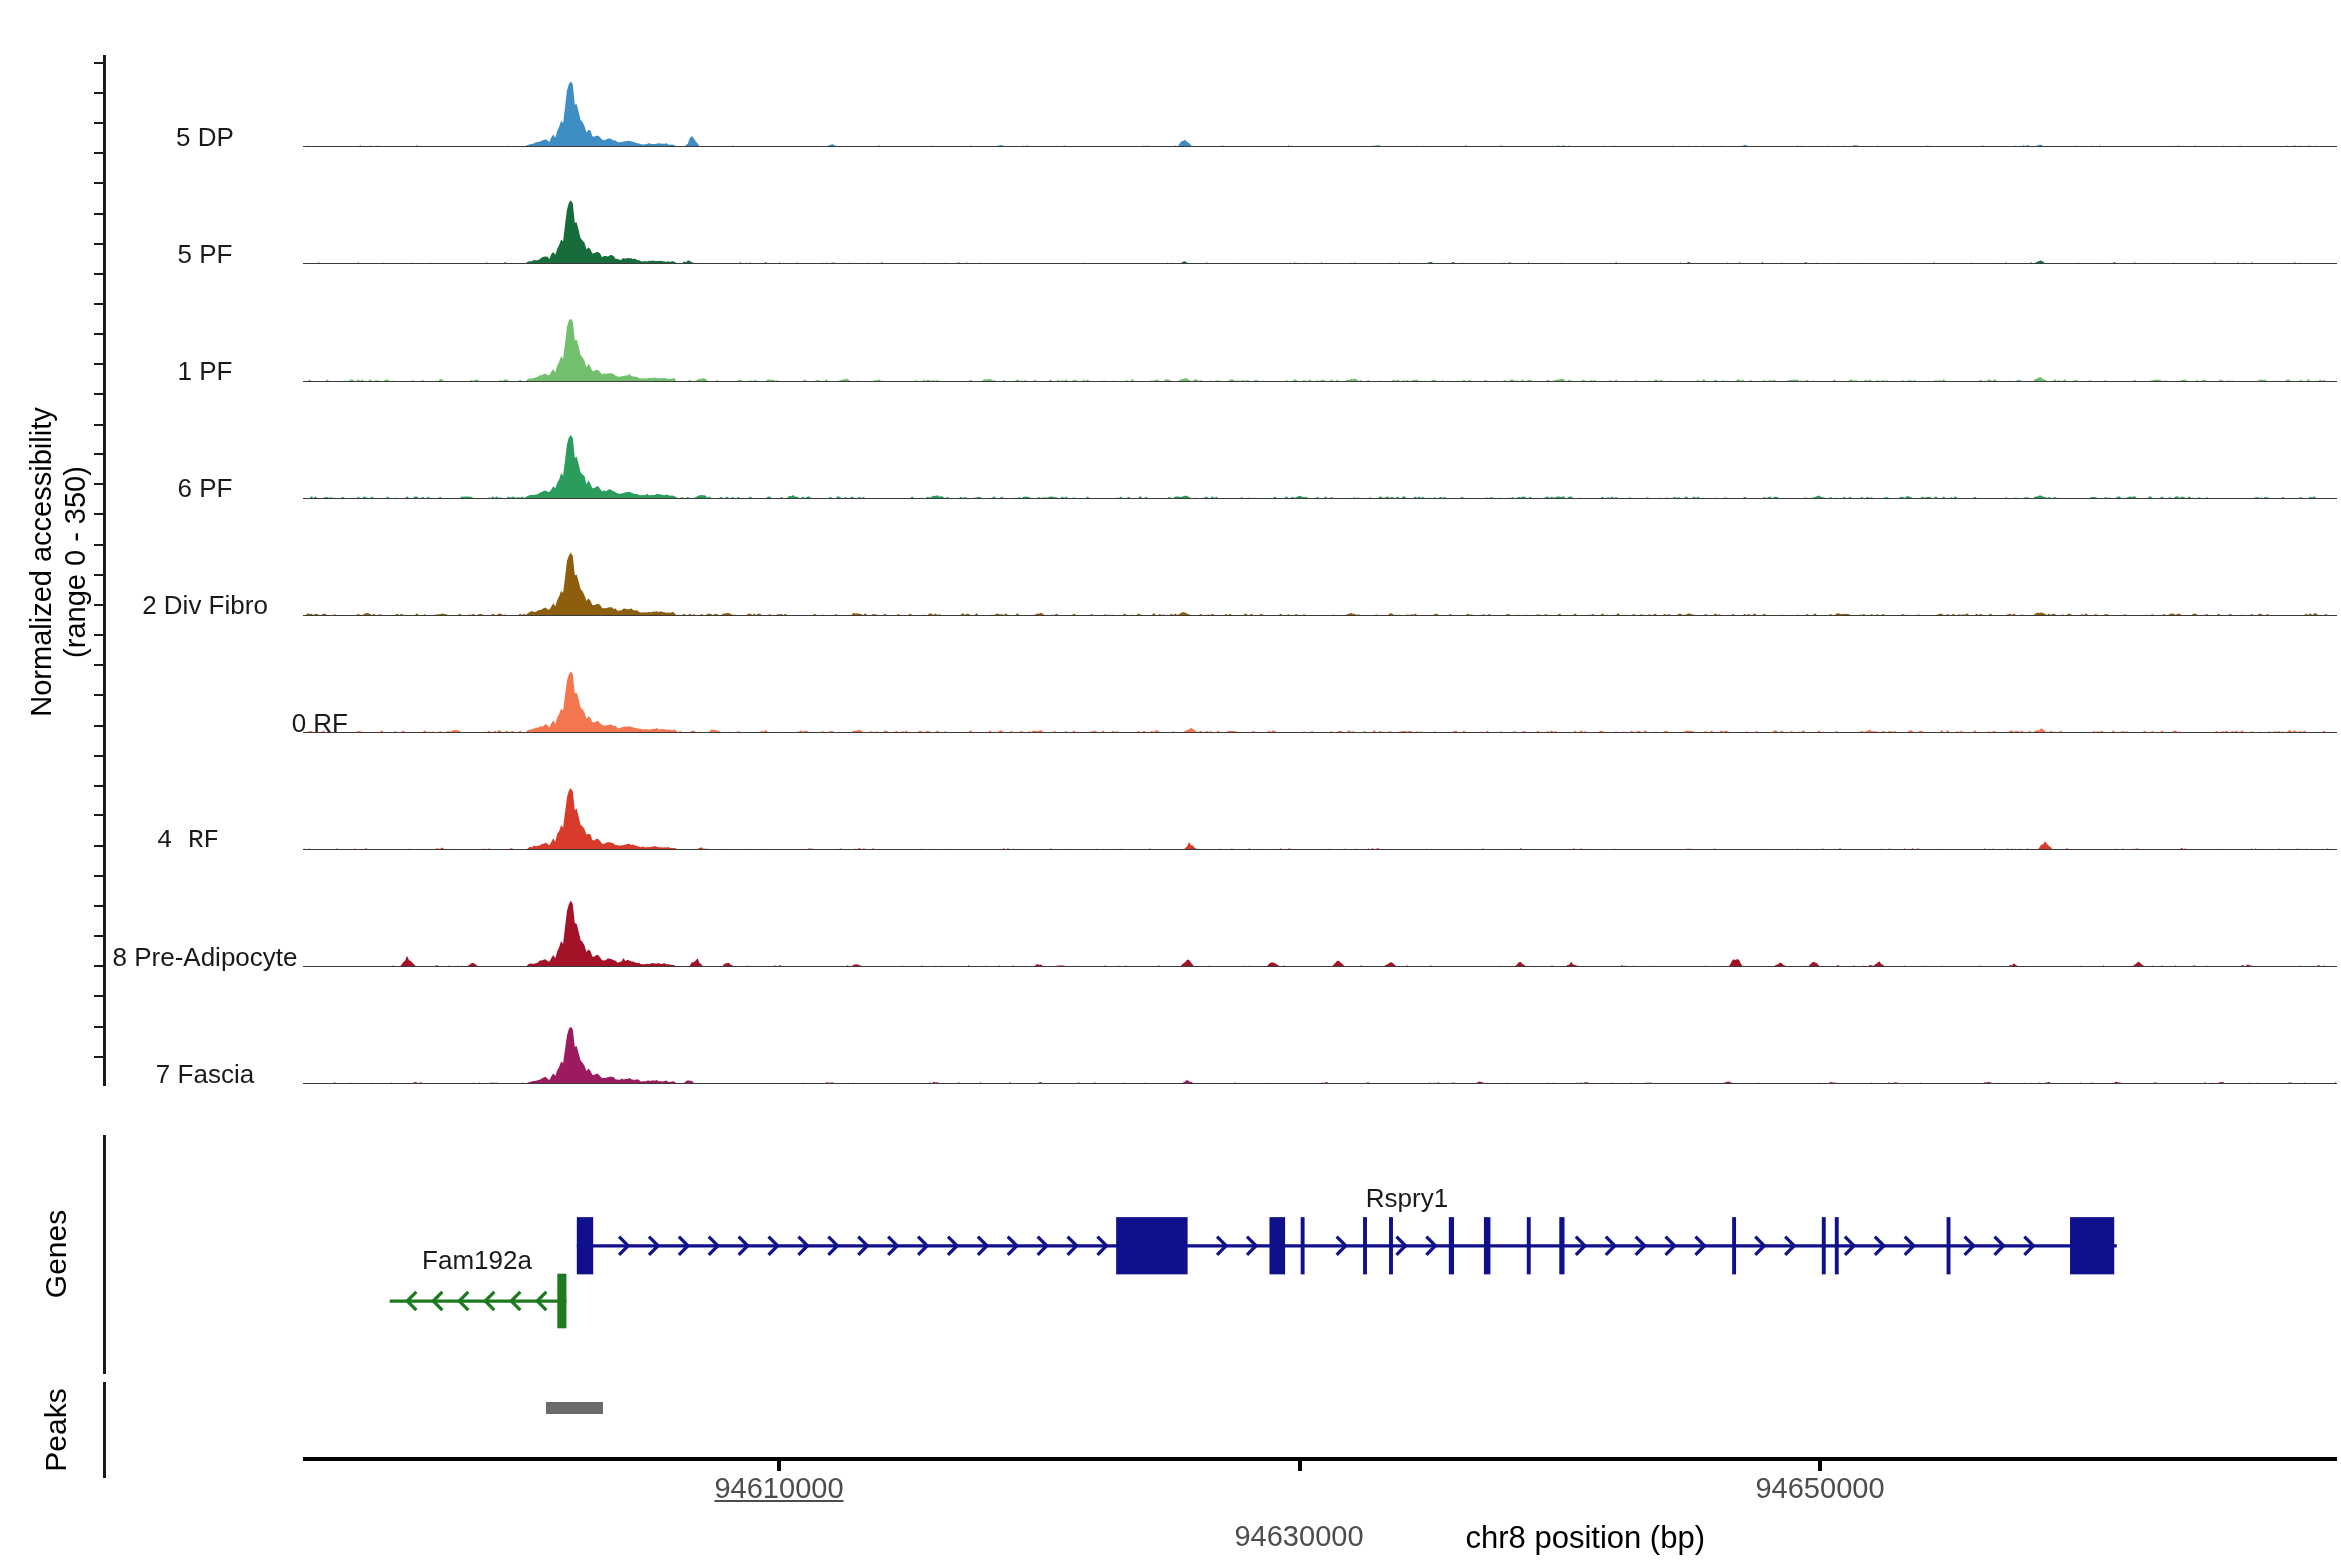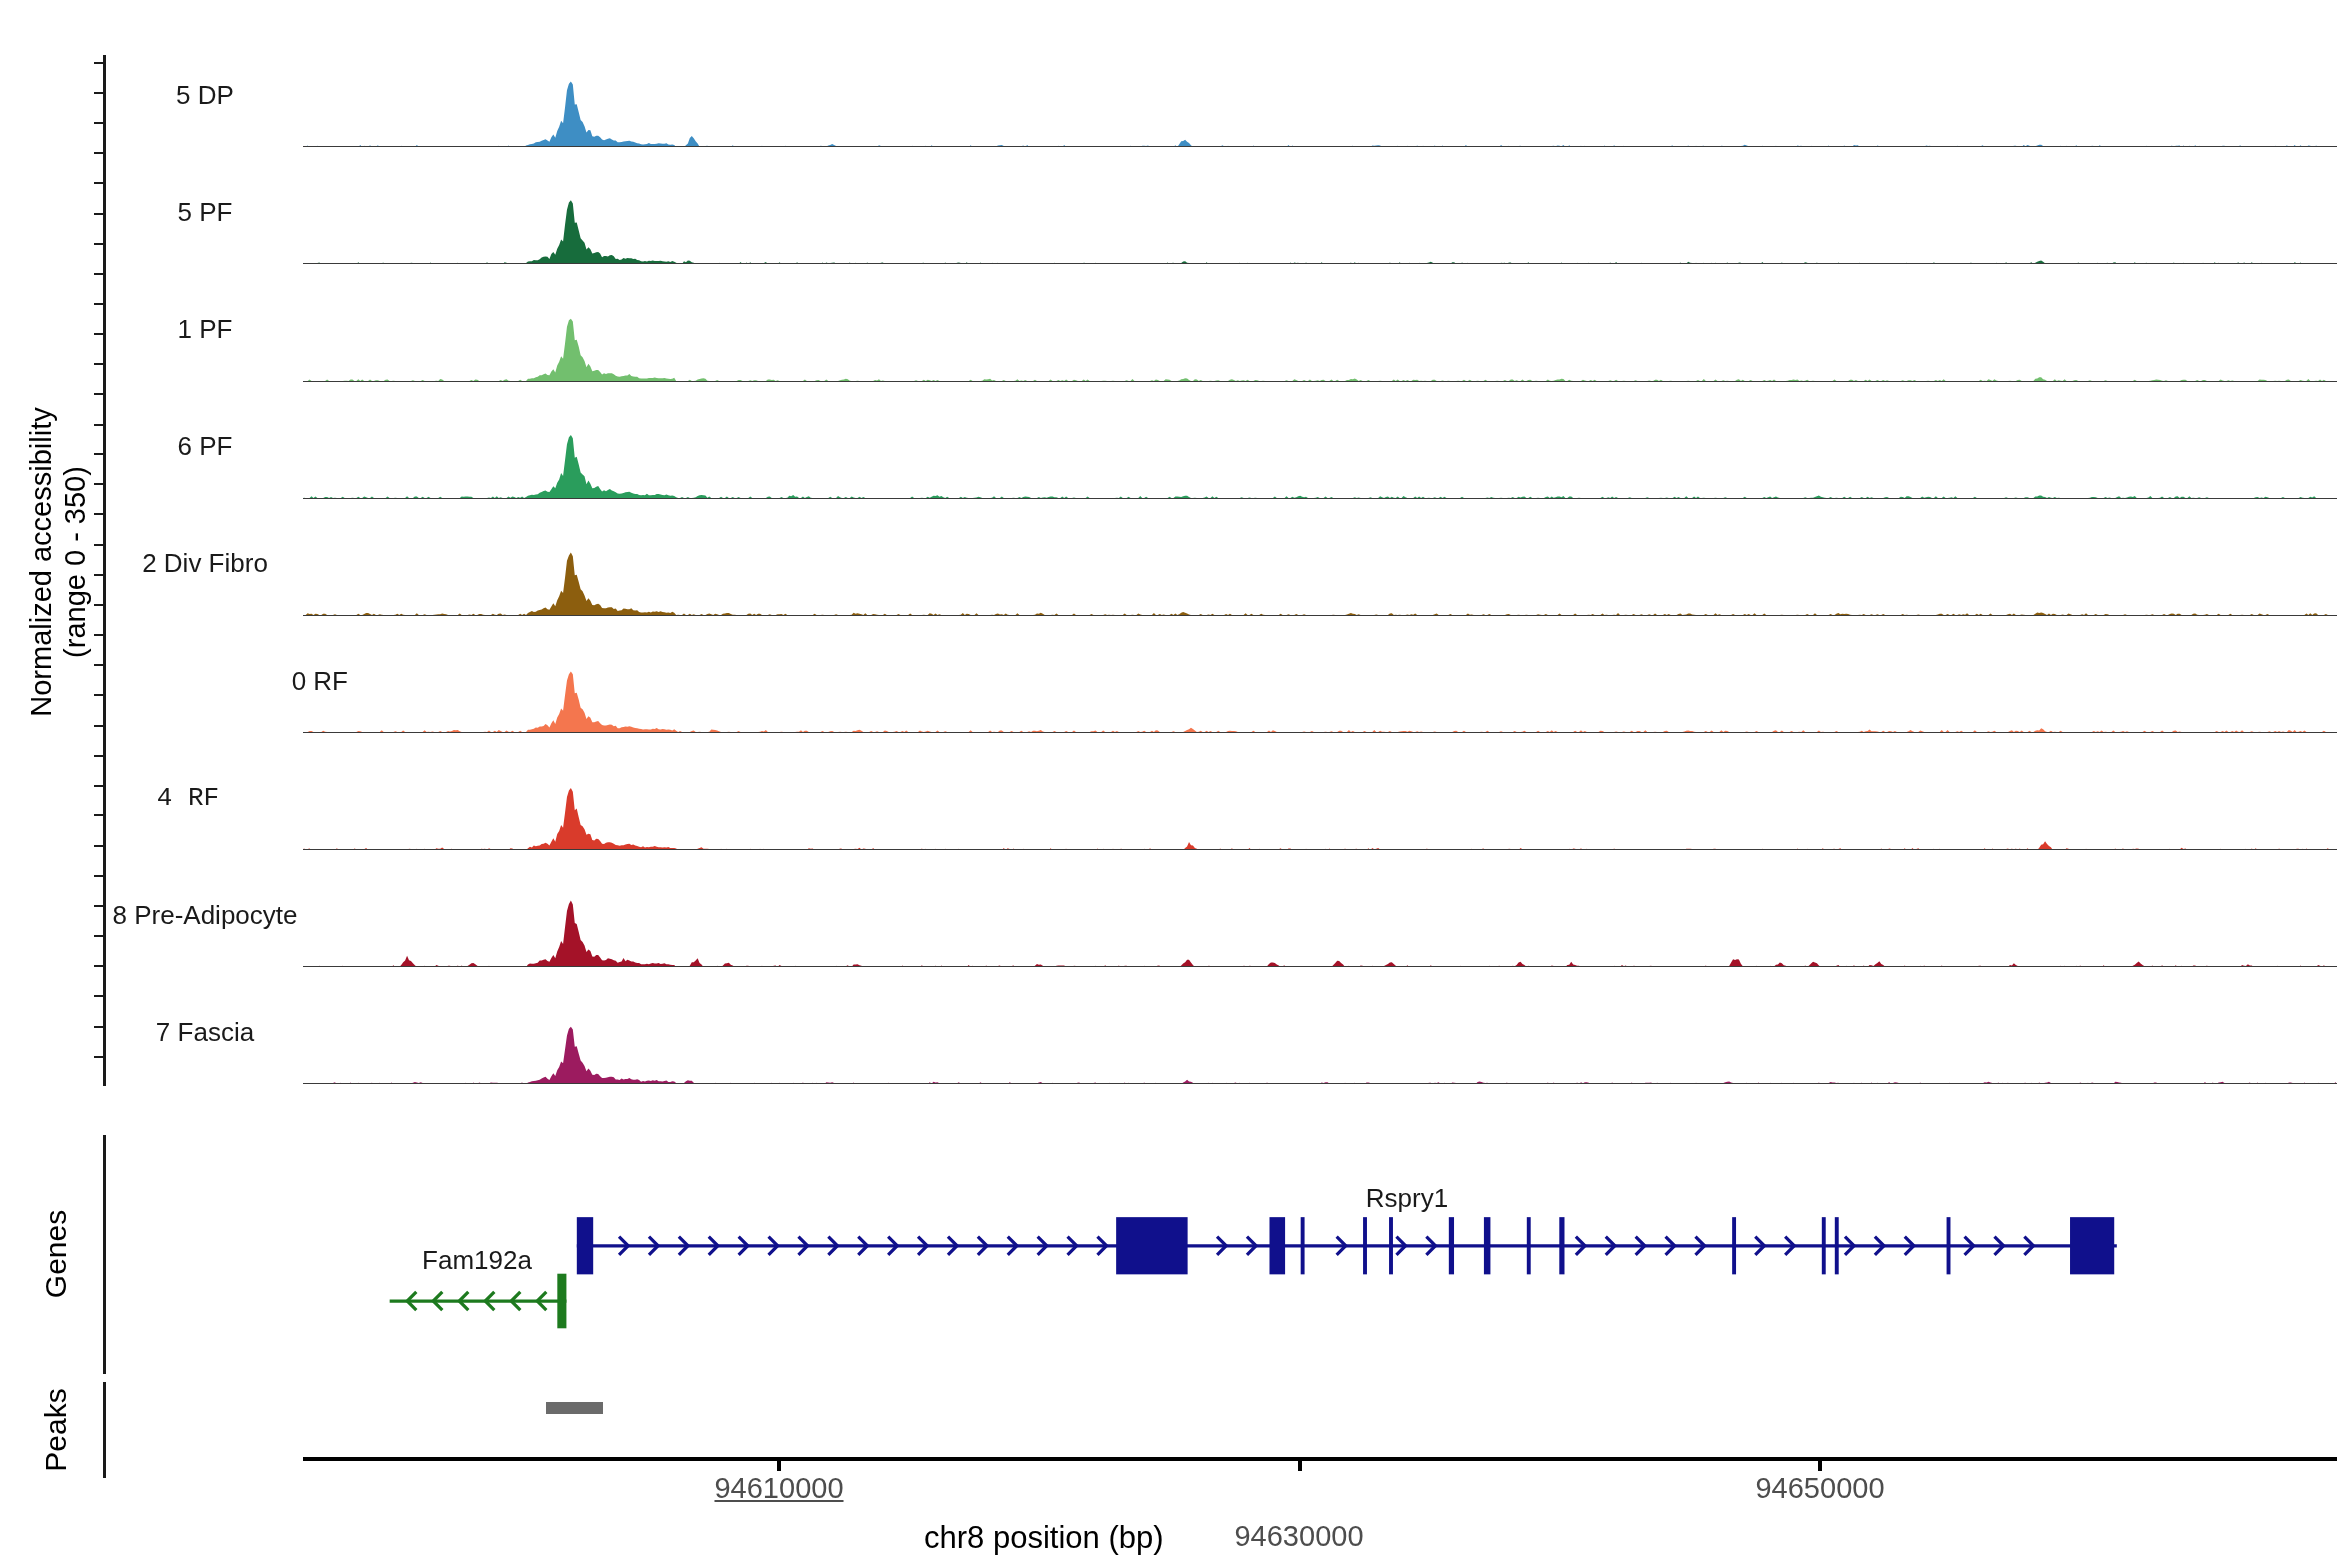--- a/index.html
+++ b/index.html
@@ -1,25 +1,25 @@
 <!DOCTYPE html>
 <html style="font-size:10.4px"><head>
 <meta charset="utf-8">
 <style>
   html,body{margin:0;padding:0;background:#ffffff;width:2342px;height:1561px;overflow:hidden;}
   #page{position:relative;width:2342px;height:1561px;background:#fff;
         font-family:"Liberation Sans", sans-serif;color:#111;}
   .abs{position:absolute;}
   .rot{transform:rotate(-90deg);transform-origin:center center;}
-  .track-label{font-size:26px;color:#1a1a1a;text-align:center;white-space:nowrap;}
+  .track-label{font-size:26px;color:#1a1a1a;text-align:center;white-space:nowrap;margin-top:42px;}
   .axis-line{background:#000;}
   .ruler-line{background:#1a1a1a;}
   .tickmark{background:#1a1a1a;}
   .xtick-label{font-size:29px;color:#4d4d4d;text-align:center;white-space:nowrap;}
-  .xaxis-title{font-size:31px;color:#000;text-align:left;white-space:nowrap;}
+  .xaxis-title{font-size:31px;color:#000;text-align:right;white-space:nowrap;}
   .ylab{font-size:29px;color:#000;text-align:center;line-height:34px;white-space:nowrap;}
   .section-label{font-size:30px;color:#000;text-align:center;white-space:nowrap;}
   .gene-label{font-size:26px;color:#1a1a1a;text-align:center;white-space:nowrap;}
   svg{position:absolute;overflow:visible;}
 </style>
 </head>
 <body>
 
 <div id="page">
 

